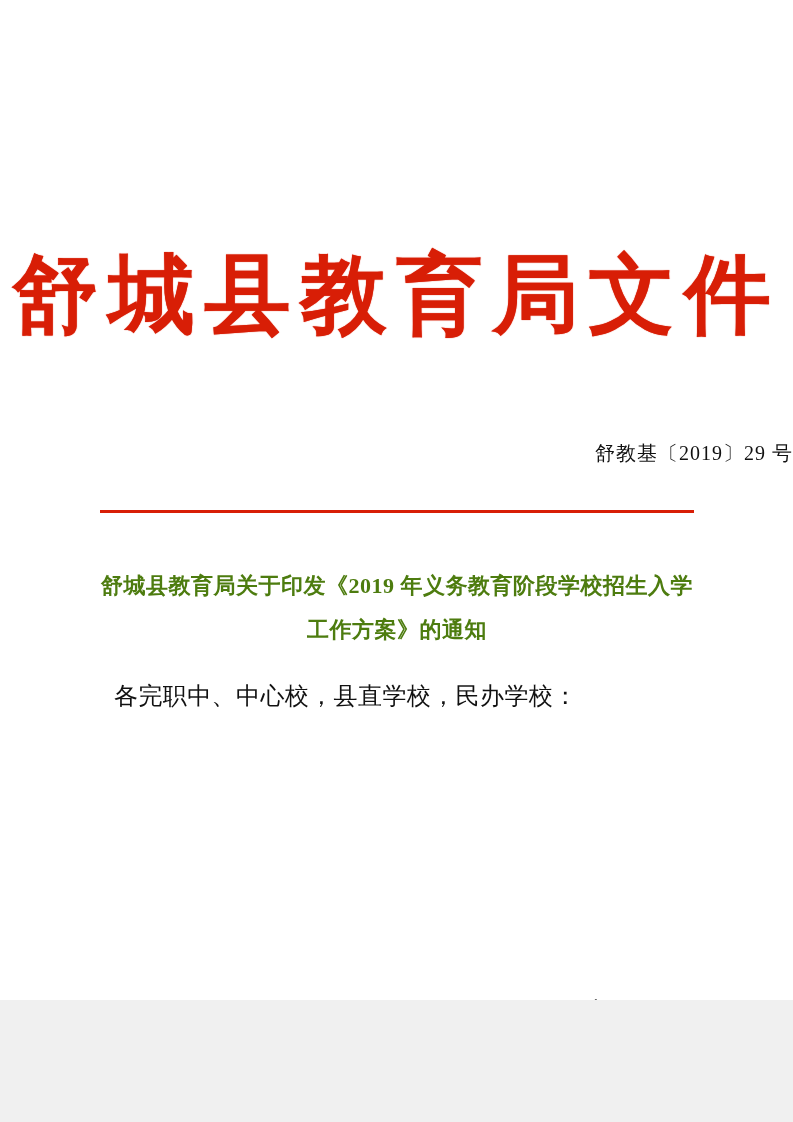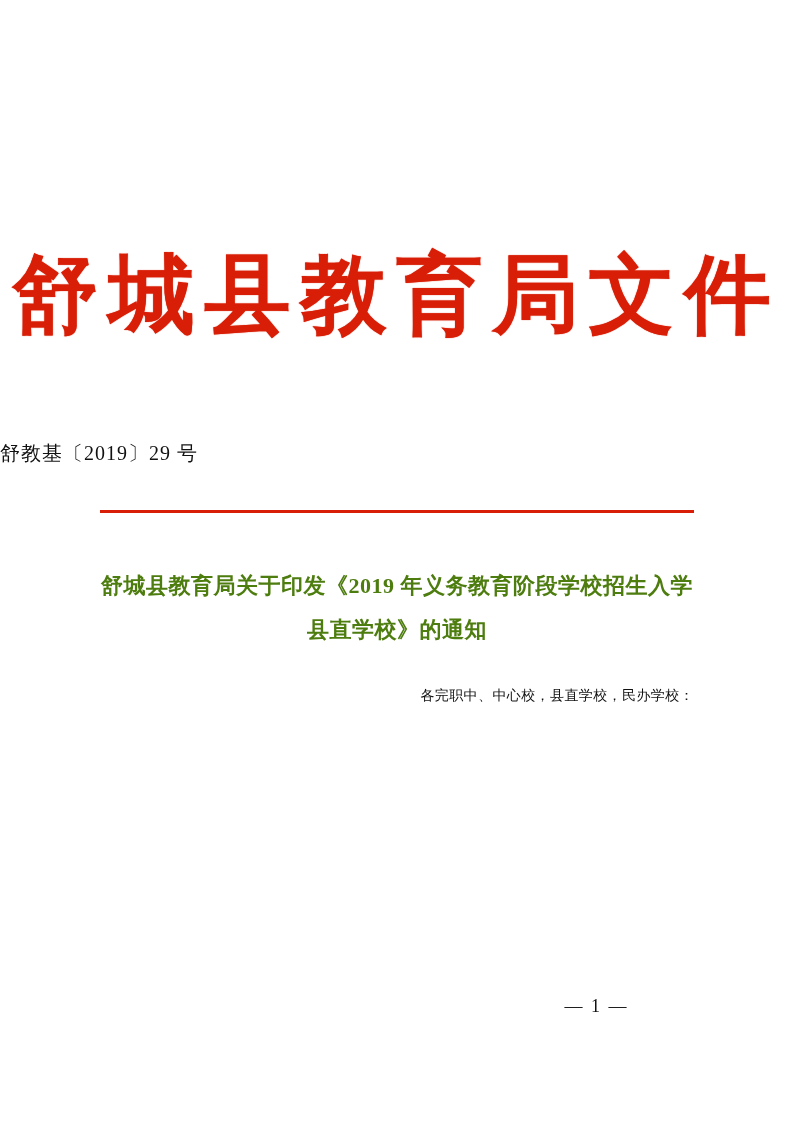--- a/index.html
+++ b/index.html
@@ -3,21 +3,21 @@
 <meta charset="utf-8">
 <style>
   html, body {
     margin: 0;
     padding: 0;
     background: #f0f0f0;
   }
   .page {
     position: relative;
     width: 793px;
-    height: 1122px;
+    height: 1000px;
     background: #ffffff;
     margin: 0 auto;
     overflow: hidden;
     font-family: "Liberation Serif", "DejaVu Serif", serif;
     color: #1a1a1a;
   }
   .doc-header {
     position: absolute;
     top: 252px;
     left: 0;
@@ -32,21 +32,21 @@
     letter-spacing: 10px;
     color: #d81e06;
     white-space: nowrap;
     text-shadow: 0 0 1px #d81e06;
   }
   .doc-number {
     position: absolute;
     top: 440px;
     left: 0;
     width: 100%;
-    text-align: left;
+    text-align: right;
     font-size: 20px;
     letter-spacing: 1px;
     color: #111;
   }
   .red-rule {
     position: absolute;
     top: 510px;
     left: 100px;
     width: 594px;
     height: 3px;
@@ -67,25 +67,24 @@
   .doc-title .line2 {
     display: block;
   }
   .body-block {
     position: absolute;
     top: 676px;
     left: 114px;
     width: 580px;
   }
   .salutation {
-    font-size: 14px;
+    font-size: 24px;
     line-height: 40px;
     letter-spacing: 0.4px;
     color: #111;
-    text-align: right;
   }
   .para {
     font-size: 19.5px;
     line-height: 40px;
     letter-spacing: 0.2px;
     text-align: justify;
     text-justify: inter-ideograph;
     color: #111;
   }
   .para .indent {
@@ -115,21 +114,21 @@
   <div class="doc-header">
     <div class="doc-header-title">舒城县教育局文件</div>
   </div>
 
   <div class="doc-number">舒教基〔2019〕29 号</div>
 
   <div class="red-rule"></div>
 
   <div class="doc-title">
     <span>舒城县教育局关于印发《2019 年义务教育阶段学校招生入学</span>
-    <span class="line2">县直学校》的通知</span>
+    <span class="line2">工作方案》的通知</span>
   </div>
 
   <div class="body-block">
     <div class="salutation">各完职中、中心校，县直学校，民办学校：</div>
   </div>
 
   <div class="page-number">
     <span class="page-number-inner">— 1 —</span>
   </div>
 

